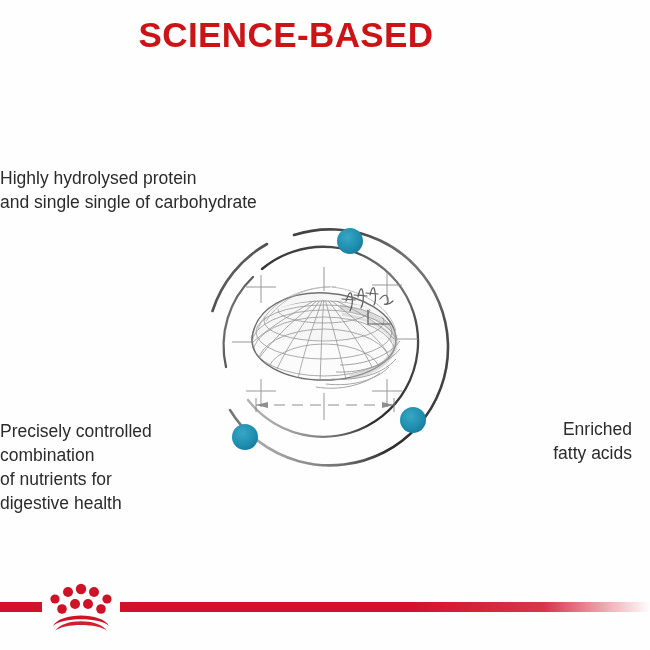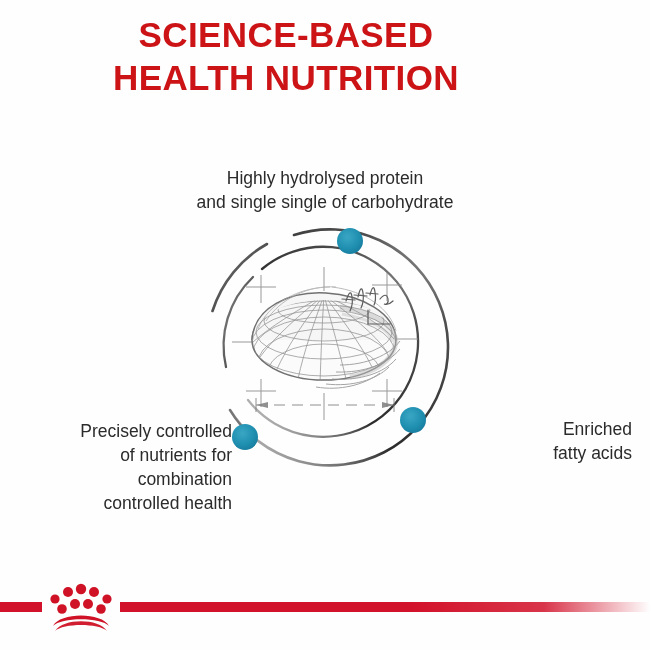--- a/index.html
+++ b/index.html
@@ -49,27 +49,26 @@
     line-height: 1.38;
     color: #2b2b2b;
     white-space: nowrap;
   }
   .callout .ln { display: block; }
 
   #callout-top {
     top: 166px;
     left: 0;
     width: 650px;
-    text-align: center;
   }
   #callout-left {
     top: 419px;
     left: 0px;
     width: 232px;
-    text-align: right;
+    text-align: left;
   }
   #callout-right {
     top: 417px;
     left: 432px;
     width: 200px;
     text-align: right;
   }
 
   
   #diagram {
@@ -91,33 +90,32 @@
   }
   #footer svg { display: block; }
 </style>
 </head>
 <body>
 
 <div id="page">
 
   <div class="title-block">
     <span class="title-line">SCIENCE-BASED</span>
-    <span class="title-line">HEALTH NUTRITION</span>
   </div>
 
   <div class="callout" id="callout-top">
     <span class="ln">Highly hydrolysed protein</span>
     <span class="ln">and single single of carbohydrate</span>
   </div>
 
   <div class="callout" id="callout-left">
     <span class="ln">Precisely controlled</span>
+    <span class="ln">combination</span>
     <span class="ln">of nutrients for</span>
-    <span class="ln">combination</span>
-    <span class="ln">controlled health</span>
+    <span class="ln">digestive health</span>
   </div>
 
   <div class="callout" id="callout-right">
     <span class="ln">Enriched</span>
     <span class="ln">fatty acids</span>
   </div>
 
   <div id="diagram">
     <svg width="270" height="270" viewBox="0 0 270 270" xmlns="http://www.w3.org/2000/svg">
       <defs>

